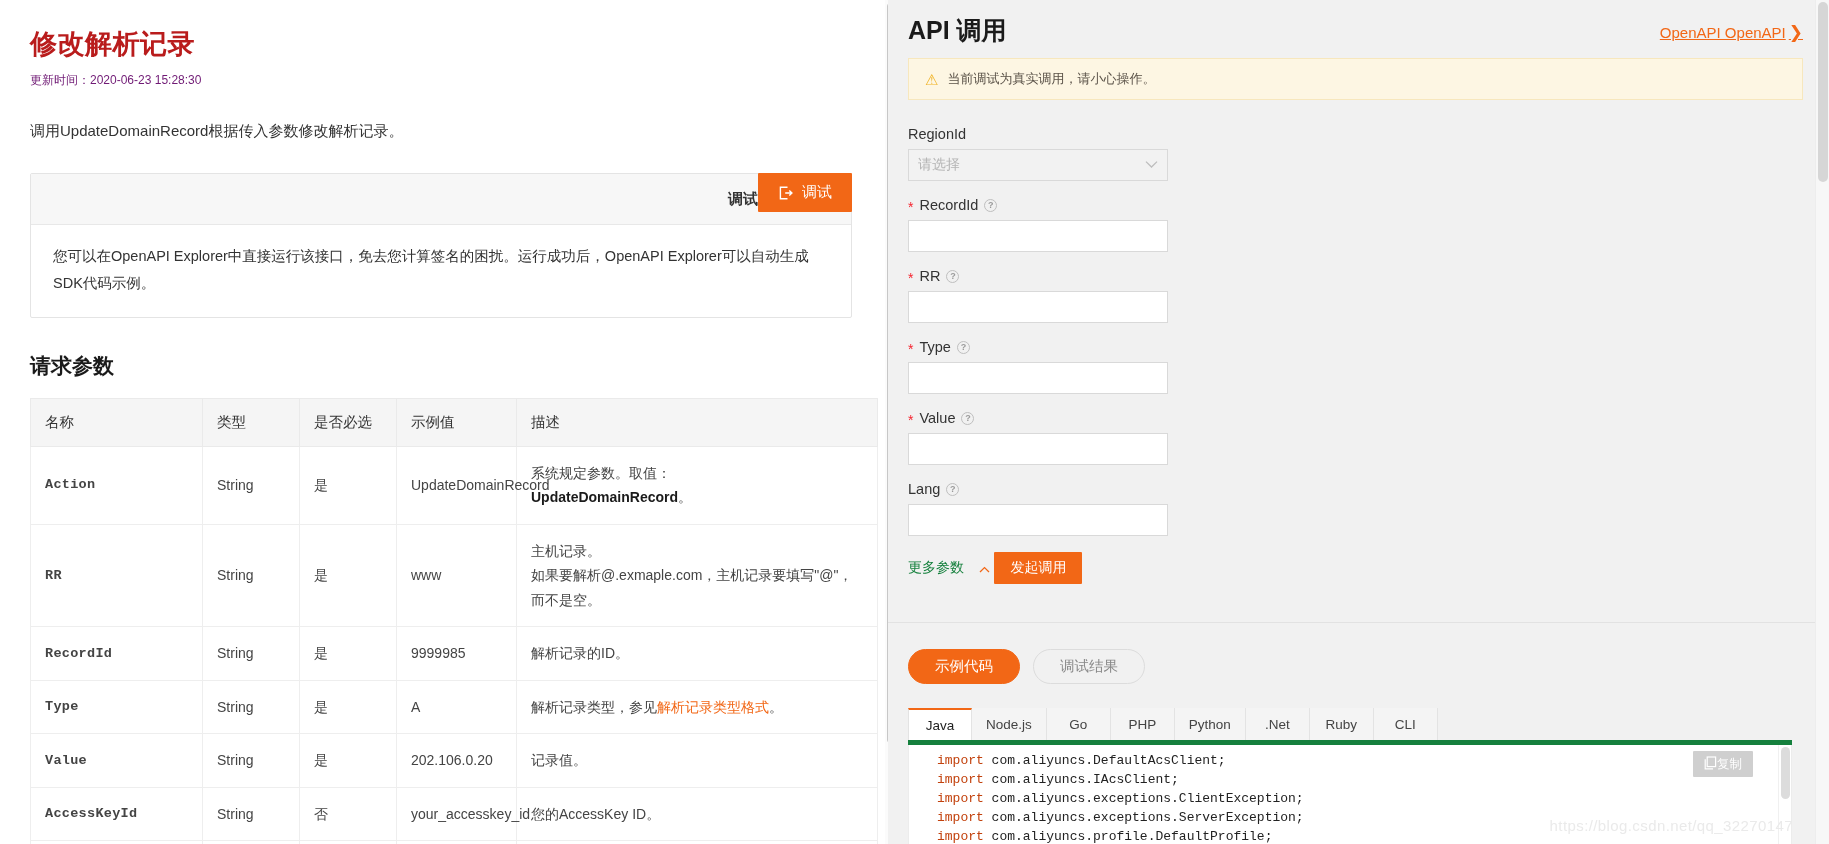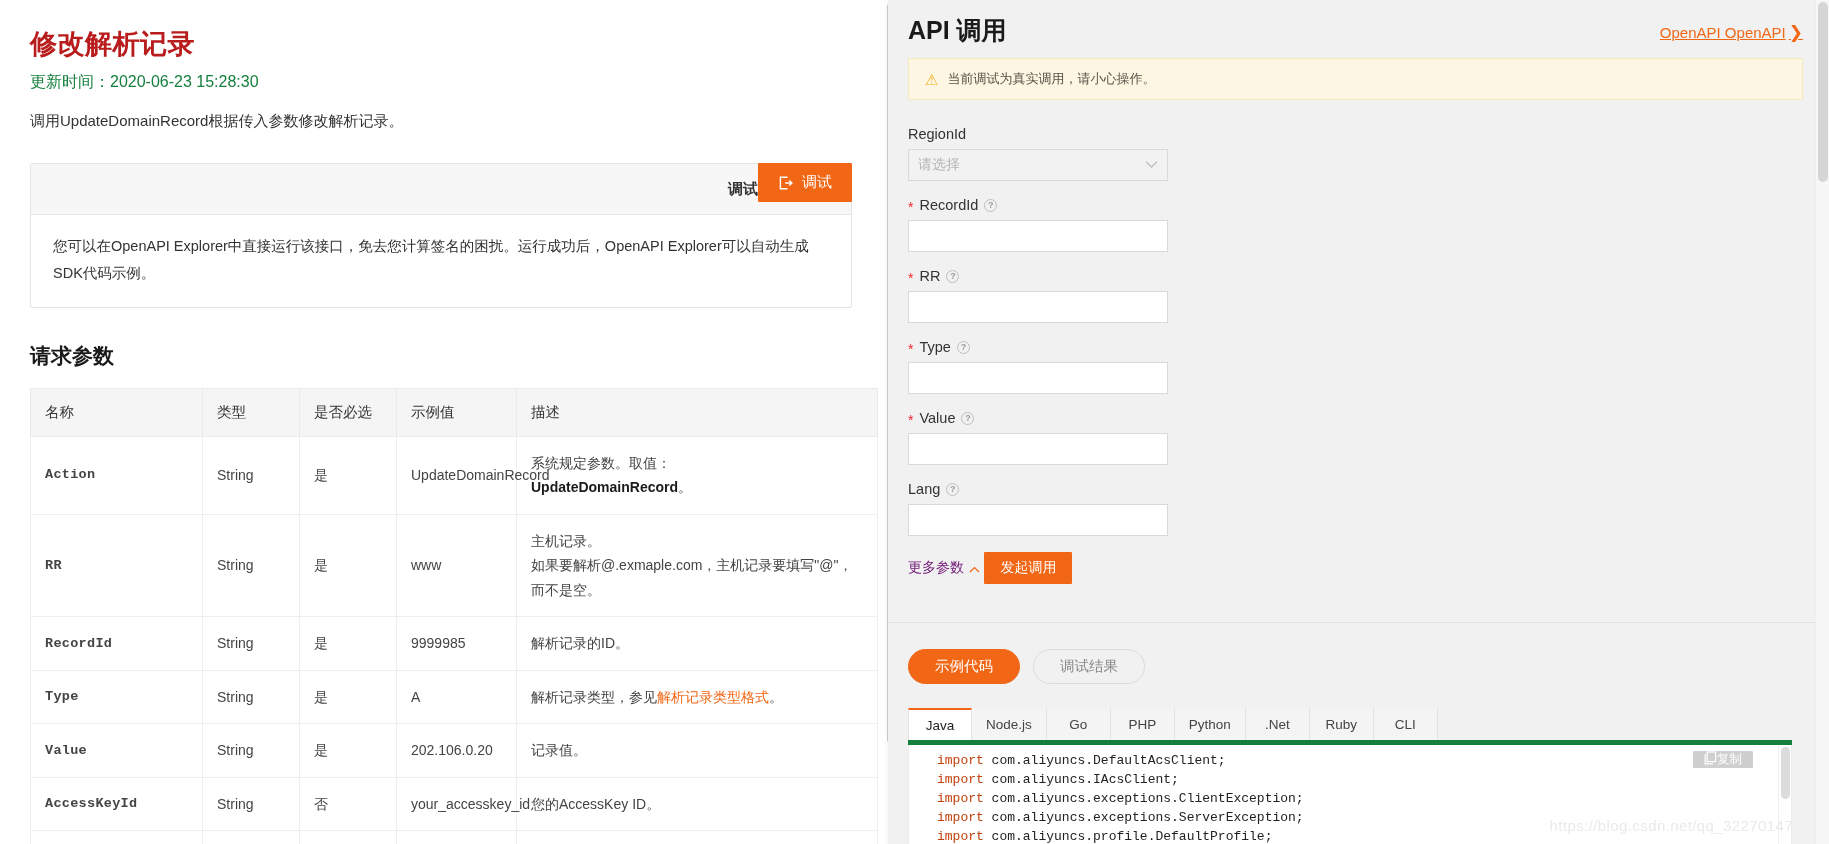--- a/index.html
+++ b/index.html
@@ -24,23 +24,23 @@
   .doc-inner { padding: 22px 36px 0 30px; }
 
   .doc-title {
     font-size: 27px;
     font-weight: 700;
     color: #b91c1c;
     margin: 4px 0 10px 0;
     letter-spacing: .5px;
   }
   .doc-updated {
-    font-size: 16px;
-    color: #15803d;
-    margin-bottom: 16px;
+    font-size: 12px;
+    color: #701a75;
+    margin-bottom: 30px;
   }
   .doc-desc {
     font-size: 15px;
     color: #333;
     margin-bottom: 30px;
     line-height: 1.6;
   }
 
   
   .debug-card {
@@ -240,25 +240,25 @@
     align-items: center;
     justify-content: space-between;
     padding: 0 9px;
     font-size: 14px;
     color: #b5b5b5;
     cursor: pointer;
   }
   .chev-dn { color: #b9b9b9; font-size: 12px; }
 
   .more-params {
-    color: #701a75;
+    color: #15803d;
     font-size: 14px;
     display: inline-flex;
     align-items: flex-end;
-    gap: 5px;
+    gap: 15px;
     cursor: pointer;
     margin: 2px 0 13px 0;
   }
   .call-btn {
     background: #f26716;
     color: #fff;
     border: none;
     height: 32px;
     padding: 0 16px;
     font-size: 14px;
@@ -329,21 +329,21 @@
     white-space: pre;
   }
   .kw { color: #c2410c; }
 
   .copy-btn {
     position: absolute;
     top: 6px; right: 38px;
     background: #cfcfcf;
     color: #fff;
     font-size: 12.5px;
-    height: 17px;
+    height: 26px;
     padding: 0 11px;
     display: flex;
     align-items: center;
     cursor: pointer;
     border-radius: 1px;
   }
 
   .code-scroll {
     position: absolute;
     top: 0; right: 0;

